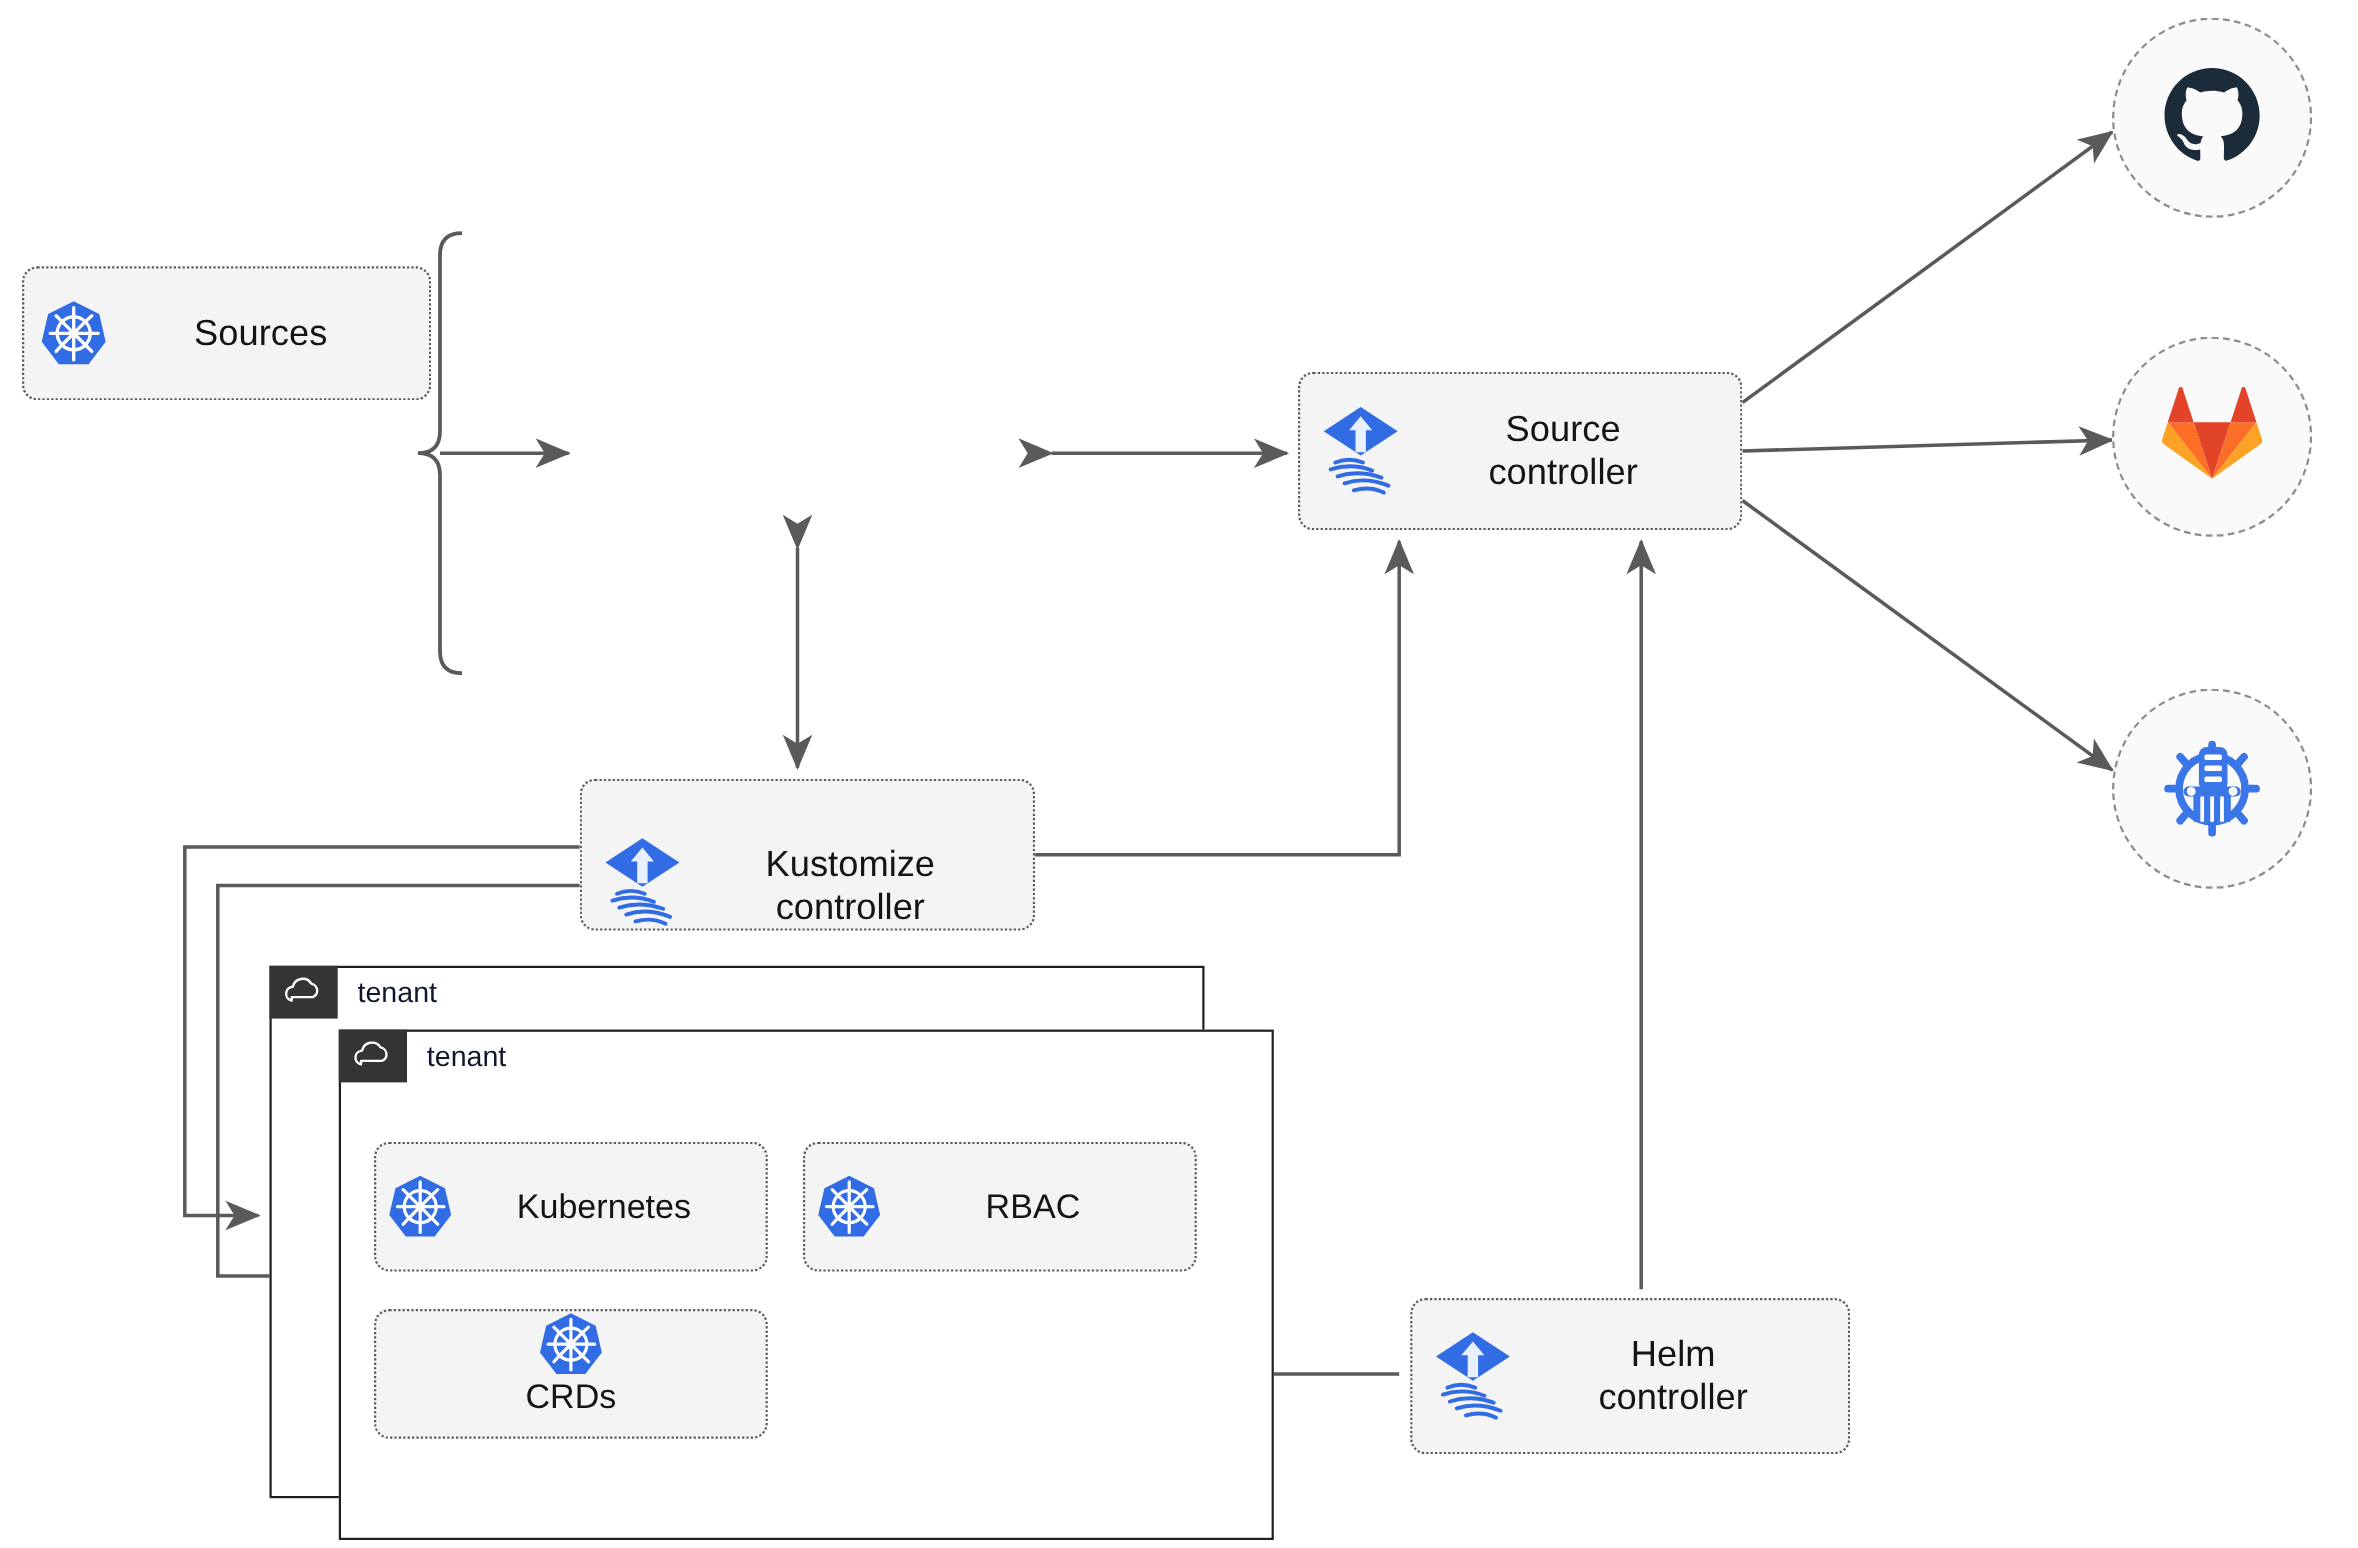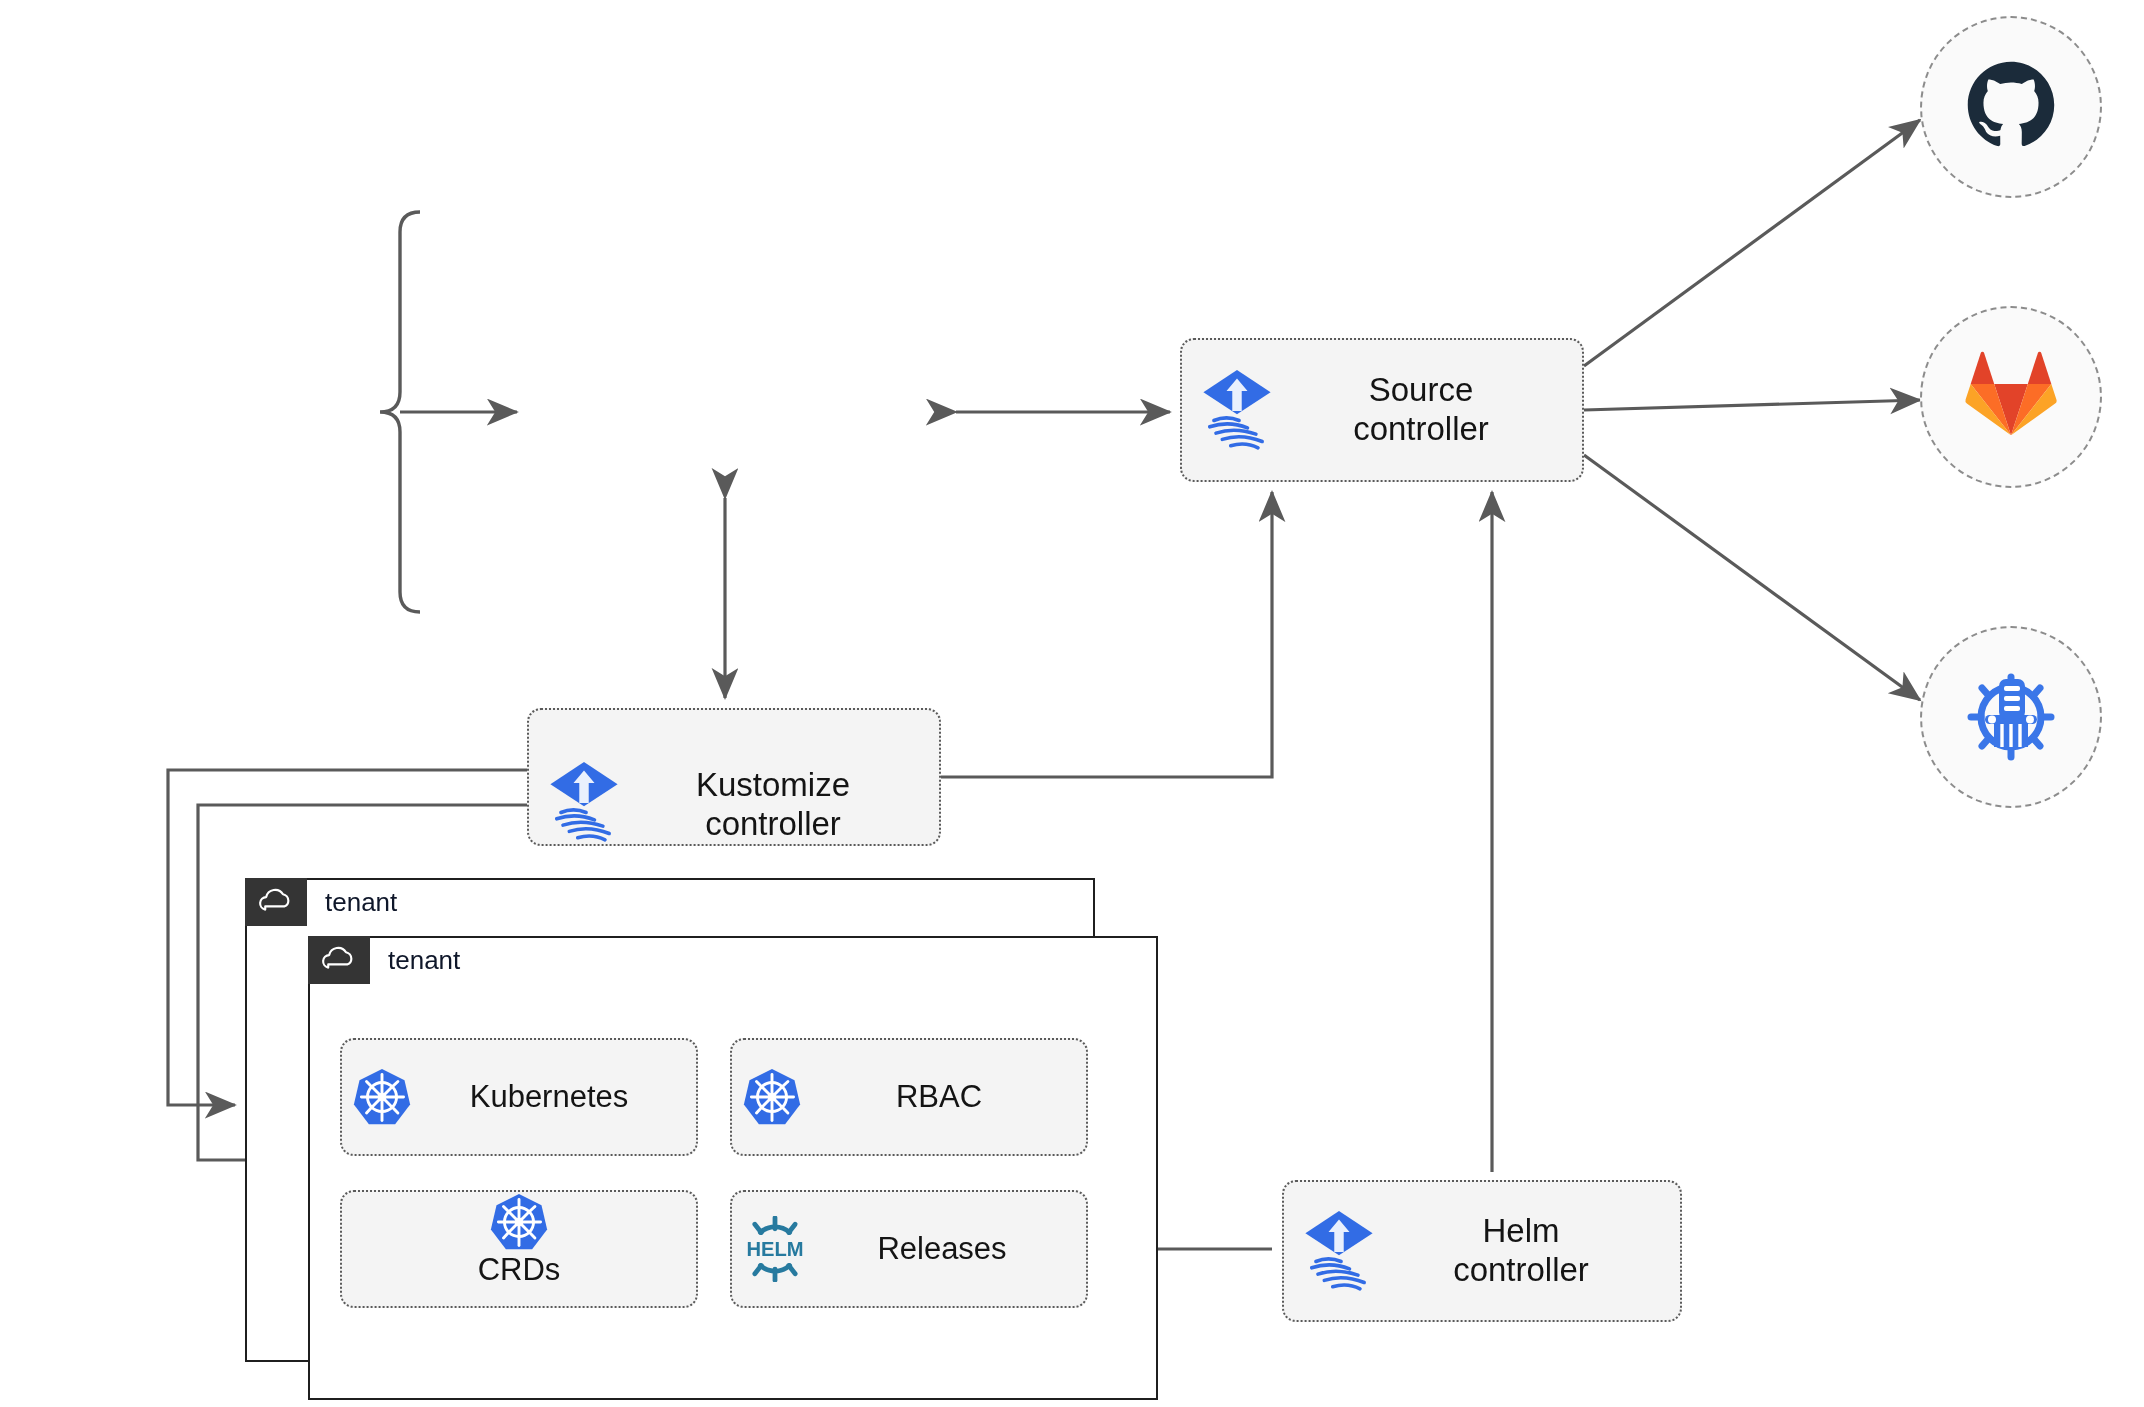--- a/index.html
+++ b/index.html
@@ -278,20 +278,28 @@
       <path d="M527 805 L198 805 L198 1160 L298 1160" marker-end="url(#arrow)"></path>
 
       <line x1="1584" y1="366" x2="1920" y2="120" marker-end="url(#arrow)"></line>
 
       <line x1="1584" y1="410" x2="1920" y2="400" marker-end="url(#arrow)"></line>
 
       <line x1="1584" y1="455" x2="1920" y2="700" marker-end="url(#arrow)"></line>
     </g>
   </svg>
 
+  <div class="node" id="n-sources">
+    <span class="ico">
+      <svg width="62" height="62" viewBox="0 0 64 64">
+          <use href="#def-k8s"></use>
+        </svg>
+    </span>
+    <span class="lbl">Sources</span>
+  </div>
 
 
 
   <div class="node" id="n-srcctl">
     <span class="ico">
       <svg width="78" height="84" viewBox="0 0 68 80">
           <use href="#def-flux"></use>
         </svg>
     </span>
     <span class="lbl">Source
@@ -360,28 +368,20 @@
 
   <div class="tile" id="t-crds">
     <span class="ico">
       <svg width="60" height="60" viewBox="0 0 64 64">
           <use href="#def-k8s"></use>
         </svg>
     </span>
     <span class="lbl">CRDs</span>
   </div>
 
-  <div class="tile" id="t-rel">
-    <span class="ico">
-      <svg width="66" height="66" viewBox="0 0 72 72">
-          <use href="#def-helm"></use>
-        </svg>
-    </span>
-    <span class="lbl">Releases</span>
-  </div>
 
   <div class="circ" id="c-github">
     <span>
       <svg width="94" height="94" viewBox="0 0 100 100">
           <use href="#def-github"></use>
         </svg>
     </span>
   </div>
 
   <div class="circ" id="c-gitlab">

